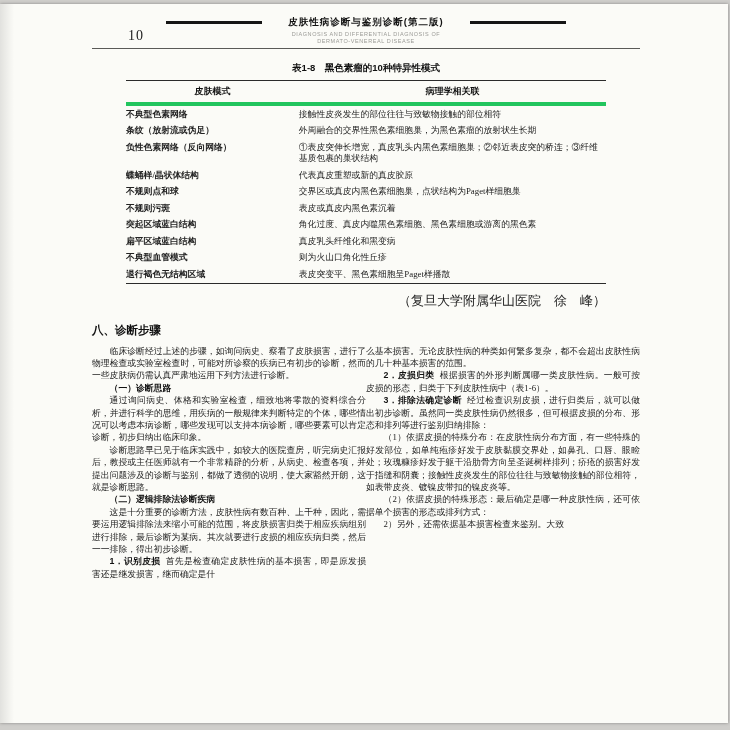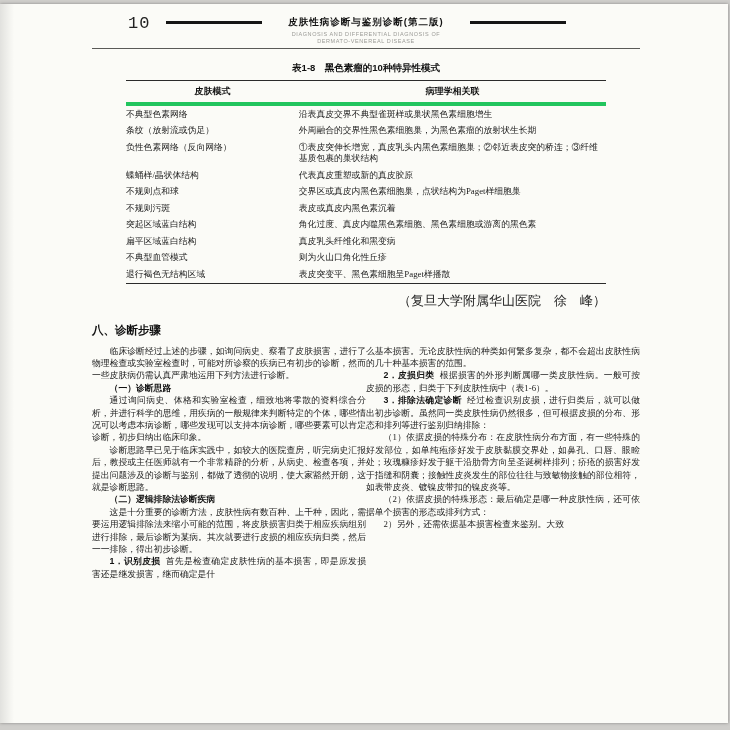--- a/index.html
+++ b/index.html
@@ -20,22 +20,22 @@
     box-sizing:border-box;
     overflow:hidden;
   }
   .page::before{
     content:"";position:absolute;left:0;top:0;bottom:0;width:14px;
     background:linear-gradient(to right,rgba(0,0,0,.10),rgba(0,0,0,0));
   }
   
   .header{position:relative;padding-top:2px;}
   .page-num{
-    position:absolute;left:36px;top:2px;
-    font-size:17px;letter-spacing:1px;color:#222;font-family:Liberation Mono, monospace;
+    position:absolute;left:36px;top:16px;
+    font-size:14px;letter-spacing:1px;color:#222;
   }
   .title-row{display:flex;align-items:center;justify-content:center;gap:26px;margin-top:2px;}
   .title-bar{width:96px;height:3px;background:#151515;}
   .book-title{
     font-family:"Liberation Sans","DejaVu Sans",sans-serif;
     font-size:9.5px;font-weight:bold;letter-spacing:1px;color:#111;
   }
   .subtitle{
     text-align:center;color:#9a9a96;
     font-family:"Liberation Sans","DejaVu Sans",sans-serif;
@@ -53,21 +53,21 @@
   table{border-top:1.5px solid #2b2b2b;border-bottom:1.5px solid #2b2b2b;}
   thead tr{border-bottom:4px solid #22c55e;}
   th{
     font-family:"Liberation Sans","DejaVu Sans",sans-serif;
     font-weight:bold;font-size:9px;padding:4px 0;text-align:center;color:#111;
   }
   td{
     font-size:8.8px;line-height:11.5px;vertical-align:top;
     padding:2.5px 0;color:#222;
   }
-  td.pattern{width:36%;padding-right:2px;}
+  td.pattern{width:36%;padding-right:2px;font-weight:bold;}
   .attribution{
     text-align:right;font-size:13px;margin:8px 34px 0 0;color:#222;
   }
   
   .section-heading{
     font-family:"Liberation Sans","DejaVu Sans",sans-serif;
     font-weight:bold;font-size:11.5px;color:#111;
     margin:13px 0 7px;
   }
   .columns{display:flex;gap:0;}
@@ -108,21 +108,21 @@
     <table>
       <thead>
         <tr>
           <th>皮肤模式</th>
           <th>病理学相关联</th>
         </tr>
       </thead>
       <tbody>
         <tr>
           <td class="pattern">不典型色素网络</td>
-          <td>沿表真皮交界不典型雀斑样或巢状黑色素细胞增生</td>
+          <td>接触性皮炎发生的部位往往与致敏物接触的部位相符</td>
         </tr>
         <tr>
           <td class="pattern">条纹（放射流或伪足）</td>
           <td>外周融合的交界性黑色素细胞巢，为黑色素瘤的放射状生长期</td>
         </tr>
         <tr>
           <td class="pattern">负性色素网络（反向网络）</td>
           <td>①表皮突伸长增宽，真皮乳头内黑色素细胞巢；②邻近表皮突的桥连；③纤维基质包裹的巢状结构</td>
         </tr>
         <tr>

